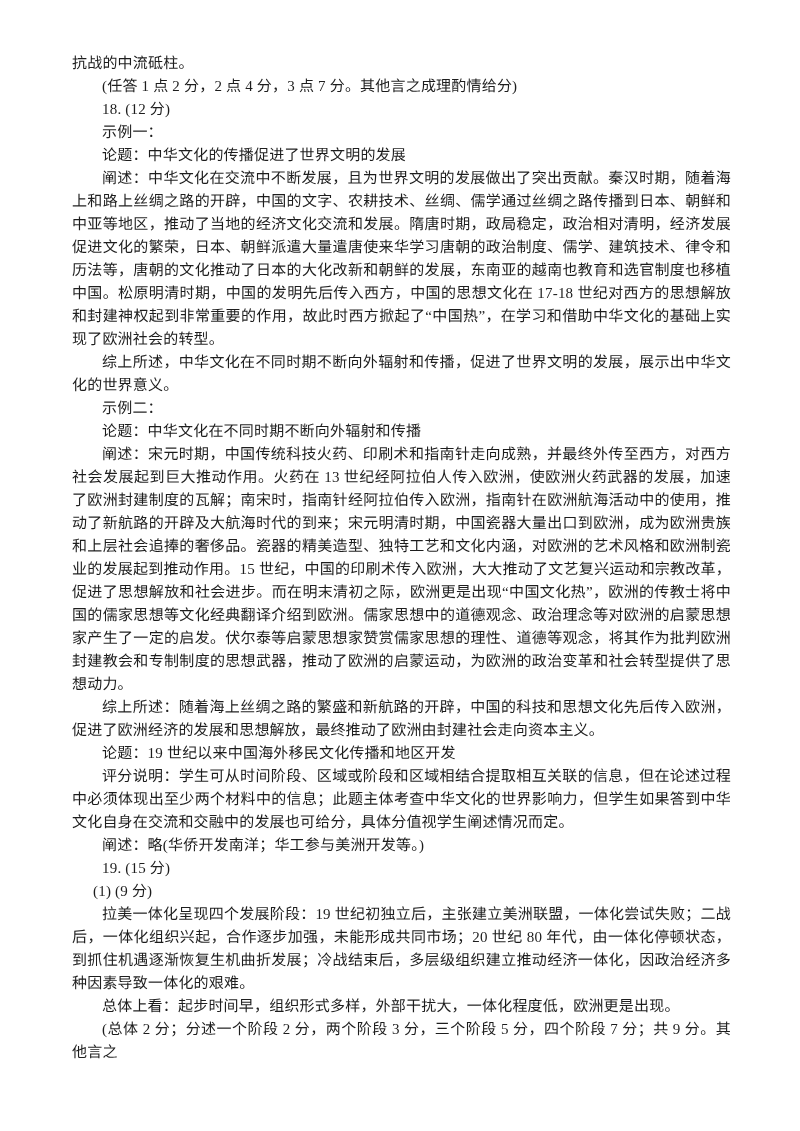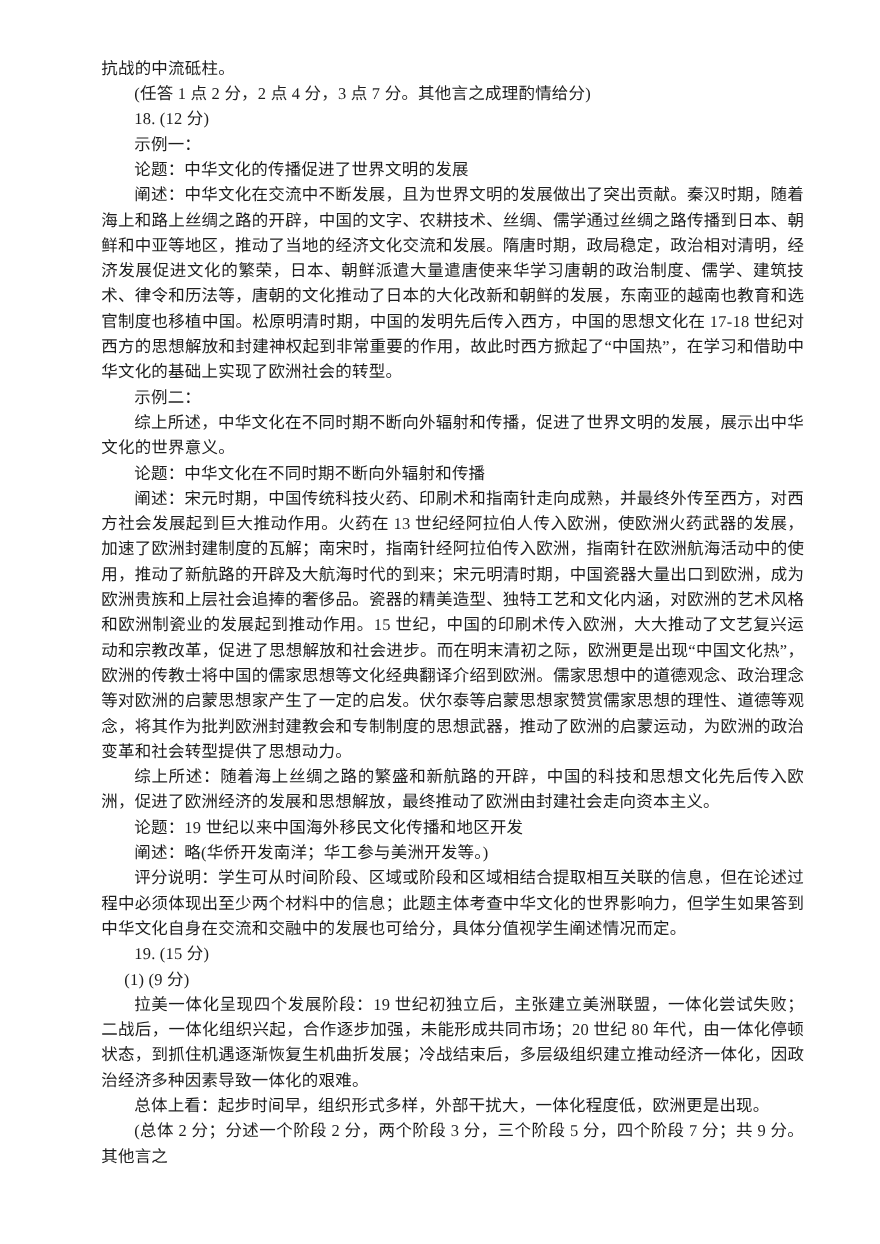--- a/index.html
+++ b/index.html
@@ -6,21 +6,21 @@
     margin: 0;
     padding: 0;
     background: #ffffff;
   }
   .page {
     position: relative;
     width: 800px;
     height: 1131px;
     background: #ffffff;
     box-sizing: border-box;
-    padding: 52px 69px 0 92px;
+    padding: 52px 69px 0 72px;
     overflow: hidden;
     font-family: "Liberation Serif", "DejaVu Serif", serif;
     font-size: 15px;
     line-height: 23px;
     color: #1d1d1d;
   }
   .para {
     margin: 0;
     padding: 0;
     text-align: justify;
@@ -34,26 +34,26 @@
 </head>
 <body>
 
 <div class="page">
   <p class="para cont">抗战的中流砥柱。</p>
   <p class="para ind">(任答 1 点 2 分，2 点 4 分，3 点 7 分。其他言之成理酌情给分)</p>
   <p class="para ind">18. (12 分)</p>
   <p class="para ind">示例一：</p>
   <p class="para ind">论题：中华文化的传播促进了世界文明的发展</p>
   <p class="para ind">阐述：中华文化在交流中不断发展，且为世界文明的发展做出了突出贡献。秦汉时期，随着海上和路上丝绸之路的开辟，中国的文字、农耕技术、丝绸、儒学通过丝绸之路传播到日本、朝鲜和中亚等地区，推动了当地的经济文化交流和发展。隋唐时期，政局稳定，政治相对清明，经济发展促进文化的繁荣，日本、朝鲜派遣大量遣唐使来华学习唐朝的政治制度、儒学、建筑技术、律令和历法等，唐朝的文化推动了日本的大化改新和朝鲜的发展，东南亚的越南也教育和选官制度也移植中国。松原明清时期，中国的发明先后传入西方，中国的思想文化在 17-18 世纪对西方的思想解放和封建神权起到非常重要的作用，故此时西方掀起了“中国热”，在学习和借助中华文化的基础上实现了欧洲社会的转型。</p>
+  <p class="para ind">综上所述，中华文化在不同时期不断向外辐射和传播，促进了世界文明的发展，展示出中华文化的世界意义。</p>
   <p class="para ind">示例二：</p>
-  <p class="para ind">综上所述，中华文化在不同时期不断向外辐射和传播，促进了世界文明的发展，展示出中华文化的世界意义。</p>
   <p class="para ind">论题：中华文化在不同时期不断向外辐射和传播</p>
   <p class="para ind">阐述：宋元时期，中国传统科技火药、印刷术和指南针走向成熟，并最终外传至西方，对西方社会发展起到巨大推动作用。火药在 13 世纪经阿拉伯人传入欧洲，使欧洲火药武器的发展，加速了欧洲封建制度的瓦解；南宋时，指南针经阿拉伯传入欧洲，指南针在欧洲航海活动中的使用，推动了新航路的开辟及大航海时代的到来；宋元明清时期，中国瓷器大量出口到欧洲，成为欧洲贵族和上层社会追捧的奢侈品。瓷器的精美造型、独特工艺和文化内涵，对欧洲的艺术风格和欧洲制瓷业的发展起到推动作用。15 世纪，中国的印刷术传入欧洲，大大推动了文艺复兴运动和宗教改革，促进了思想解放和社会进步。而在明末清初之际，欧洲更是出现“中国文化热”，欧洲的传教士将中国的儒家思想等文化经典翻译介绍到欧洲。儒家思想中的道德观念、政治理念等对欧洲的启蒙思想家产生了一定的启发。伏尔泰等启蒙思想家赞赏儒家思想的理性、道德等观念，将其作为批判欧洲封建教会和专制制度的思想武器，推动了欧洲的启蒙运动，为欧洲的政治变革和社会转型提供了思想动力。</p>
   <p class="para ind">综上所述：随着海上丝绸之路的繁盛和新航路的开辟，中国的科技和思想文化先后传入欧洲，促进了欧洲经济的发展和思想解放，最终推动了欧洲由封建社会走向资本主义。</p>
   <p class="para ind">论题：19 世纪以来中国海外移民文化传播和地区开发</p>
+  <p class="para ind">评分说明：学生可从时间阶段、区域或阶段和区域相结合提取相互关联的信息，但在论述过程中必须体现出至少两个材料中的信息；此题主体考查中华文化的世界影响力，但学生如果答到中华文化自身在交流和交融中的发展也可给分，具体分值视学生阐述情况而定。</p>
   <p class="para ind">阐述：略(华侨开发南洋；华工参与美洲开发等。)</p>
-  <p class="para ind">评分说明：学生可从时间阶段、区域或阶段和区域相结合提取相互关联的信息，但在论述过程中必须体现出至少两个材料中的信息；此题主体考查中华文化的世界影响力，但学生如果答到中华文化自身在交流和交融中的发展也可给分，具体分值视学生阐述情况而定。</p>
   <p class="para ind">19. (15 分)</p>
   <p class="para ind-sm">(1) (9 分)</p>
   <p class="para ind">拉美一体化呈现四个发展阶段：19 世纪初独立后，主张建立美洲联盟，一体化尝试失败；二战后，一体化组织兴起，合作逐步加强，未能形成共同市场；20 世纪 80 年代，由一体化停顿状态，到抓住机遇逐渐恢复生机曲折发展；冷战结束后，多层级组织建立推动经济一体化，因政治经济多种因素导致一体化的艰难。</p>
   <p class="para ind">总体上看：起步时间早，组织形式多样，外部干扰大，一体化程度低，欧洲更是出现。</p>
   <p class="para ind">(总体 2 分；分述一个阶段 2 分，两个阶段 3 分，三个阶段 5 分，四个阶段 7 分；共 9 分。其他言之</p>
 </div>
 
 </body></html>

